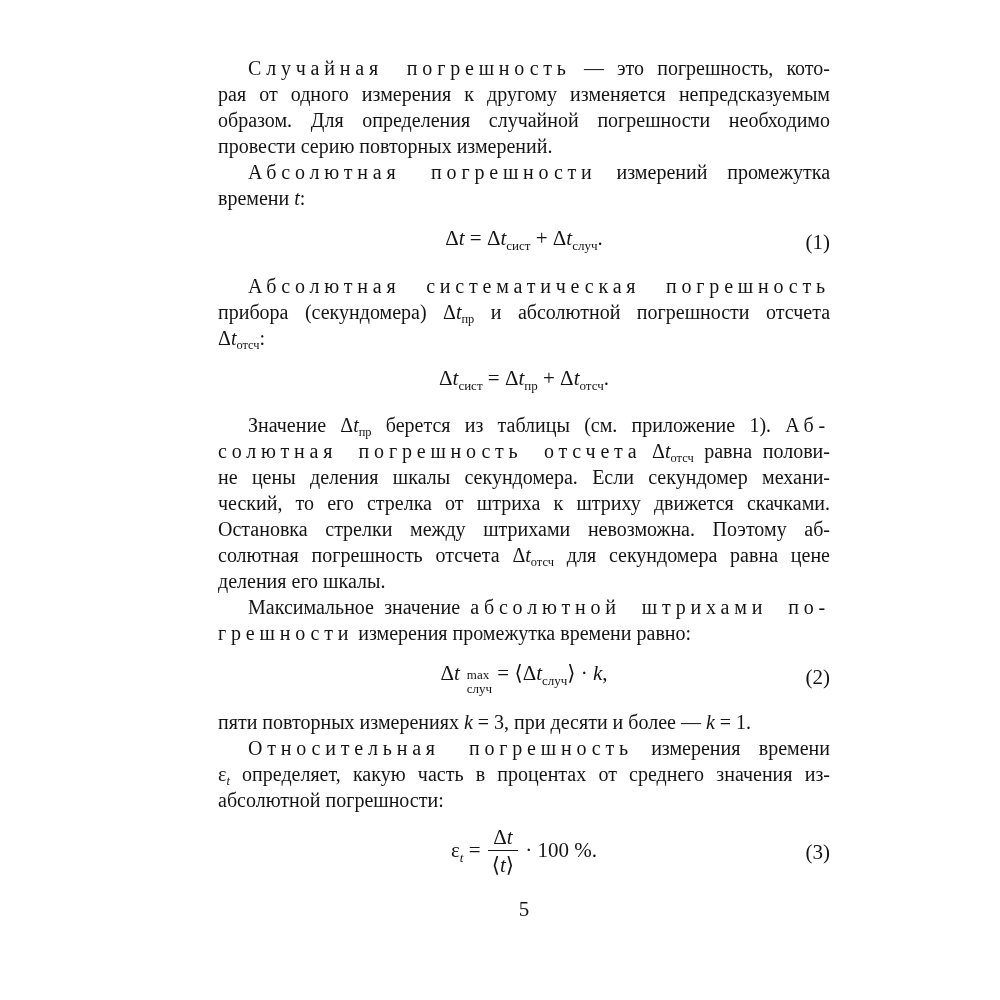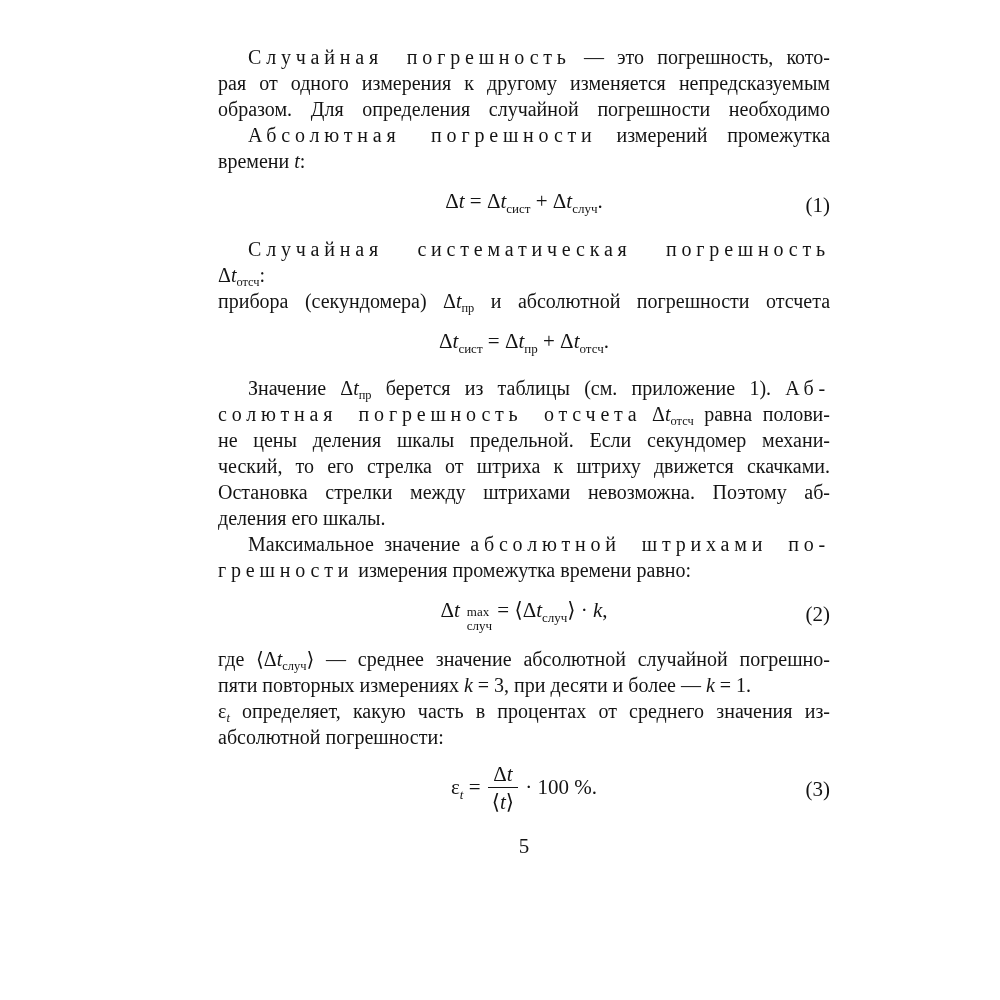--- a/index.html
+++ b/index.html
@@ -12,21 +12,21 @@
     height: 1000px;
     overflow: hidden;
     font-family: "Liberation Serif", "DejaVu Serif", serif;
     color: #141414;
   }
   .page {
     position: relative;
     width: 1000px;
     height: 1000px;
     box-sizing: border-box;
-    padding: 44px 170px 0 218px;
+    padding: 55px 170px 0 218px;
     background: #ffffff;
   }
   .column {
     width: 612px;
     font-size: 20px;
     line-height: 26px;
   }
   .para { margin: 0; }
   .line {
     height: 26px;
@@ -111,49 +111,51 @@
 </style>
 </head>
 <body>
 
 <div class="page">
   <main class="column" id="content-root">
       <div class="para">
         <div class="line jline indent"><span class="r-sp">Случайная погрешность</span> — это погрешность, кото-</div>
         <div class="line jline">рая от одного измерения к другому изменяется непредсказуемым</div>
         <div class="line jline">образом. Для определения случайной погрешности необходимо</div>
+        <div class="line">провести серию повторных измерений.</div>
       </div>
       <div class="para">
         <div class="line jline indent"><span class="r-sp">Абсолютная погрешности</span> измерений промежутка</div>
         <div class="line">времени <span class="r-i">t</span>:</div>
       </div>
       <div class="formula-row"><span class="formula">Δ<span class="r-i">t</span> = Δ<span class="r-i">t</span><span class="r-sub">сист</span> + Δ<span class="r-i">t</span><span class="r-sub">случ</span>.</span><span class="eq-number">(1)</span></div>
       <div class="para">
-        <div class="line jline indent"><span class="r-sp">Случайная систематическая погрешность</span></div>
+        <div class="line jline indent"><span class="r-sp">Абсолютная систематическая погрешность</span></div>
+        <div class="line jline">прибора (секундомера) Δ<span class="r-i">t</span><span class="r-sub">пр</span> и абсолютной погрешности отсчета</div>
         <div class="line">Δ<span class="r-i">t</span><span class="r-sub">отсч</span>:</div>
-        <div class="line jline">прибора (секундомера) Δ<span class="r-i">t</span><span class="r-sub">пр</span> и абсолютной погрешности отсчета</div>
       </div>
       <div class="formula-row"><span class="formula">Δ<span class="r-i">t</span><span class="r-sub">сист</span> = Δ<span class="r-i">t</span><span class="r-sub">пр</span> + Δ<span class="r-i">t</span><span class="r-sub">отсч</span>.</span></div>
       <div class="para">
         <div class="line jline indent">Значение Δ<span class="r-i">t</span><span class="r-sub">пр</span> берется из таблицы (см. приложение 1). <span class="r-sp">Аб-</span></div>
         <div class="line jline"><span class="r-sp">солютная погрешность отсчета</span> Δ<span class="r-i">t</span><span class="r-sub">отсч</span> равна полови-</div>
-        <div class="line jline">не цены деления шкалы предельной. Если секундомер механи-</div>
+        <div class="line jline">не цены деления шкалы секундомера. Если секундомер механи-</div>
         <div class="line jline">ческий, то его стрелка от штриха к штриху движется скачками.</div>
         <div class="line jline">Остановка стрелки между штрихами невозможна. Поэтому аб-</div>
+        <div class="line jline">солютная погрешность отсчета Δ<span class="r-i">t</span><span class="r-sub">отсч</span> для секундомера равна цене</div>
         <div class="line">деления его шкалы.</div>
       </div>
       <div class="para">
         <div class="line jline indent">Максимальное значение <span class="r-sp">абсолютной штрихами по-</span></div>
         <div class="line"><span class="r-sp">грешности</span>  измерения промежутка времени равно:</div>
       </div>
       <div class="formula-row"><span class="formula">Δ<span class="r-i">t</span><span class="stack"><span class="srow">max</span><span class="srow">случ</span></span> = ⟨Δ<span class="r-i">t</span><span class="r-sub">случ</span>⟩ · <span class="r-i">k</span>,</span><span class="eq-number">(2)</span></div>
       <div class="para">
-        <div class="line jline">где ⟨Δ<span class="r-i">t</span><span class="r-sub">случ</span>⟩ — среднее значение абсолютной случайной погрешно-</div>
         <div class="line">пяти повторных измерениях <span class="r-i">k</span> = 3, при десяти и более — <span class="r-i">k</span> = 1.</div>
       </div>
       <div class="para">
+        <div class="line jline indent"><span class="r-sp">Относительная погрешность</span> измерения времени</div>
         <div class="line jline">ε<span class="r-isub">t</span> определяет, какую часть в процентах от среднего значения из-</div>
         <div class="line">абсолютной погрешности:</div>
       </div>
       <div class="formula-row"><span class="formula">ε<span class="r-isub">t</span> = <span class="frac"><span class="num">Δ<span class="r-i">t</span></span><span class="den">⟨<span class="r-i">t</span>⟩</span></span> · 100 %.</span><span class="eq-number">(3)</span></div>
     </main>
   <div class="page-footer">5</div>
 </div>
 
 </body></html>

